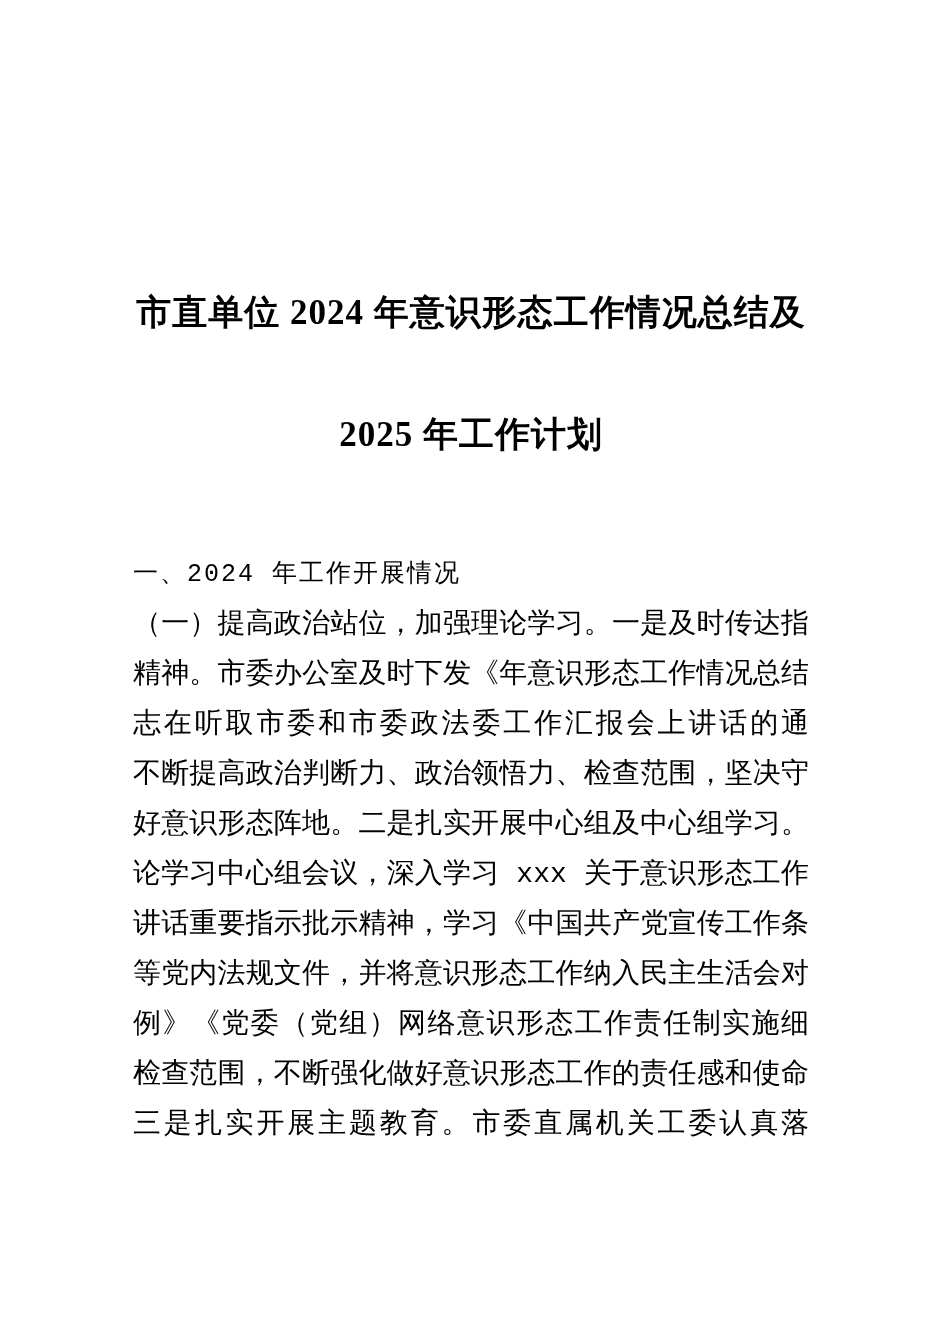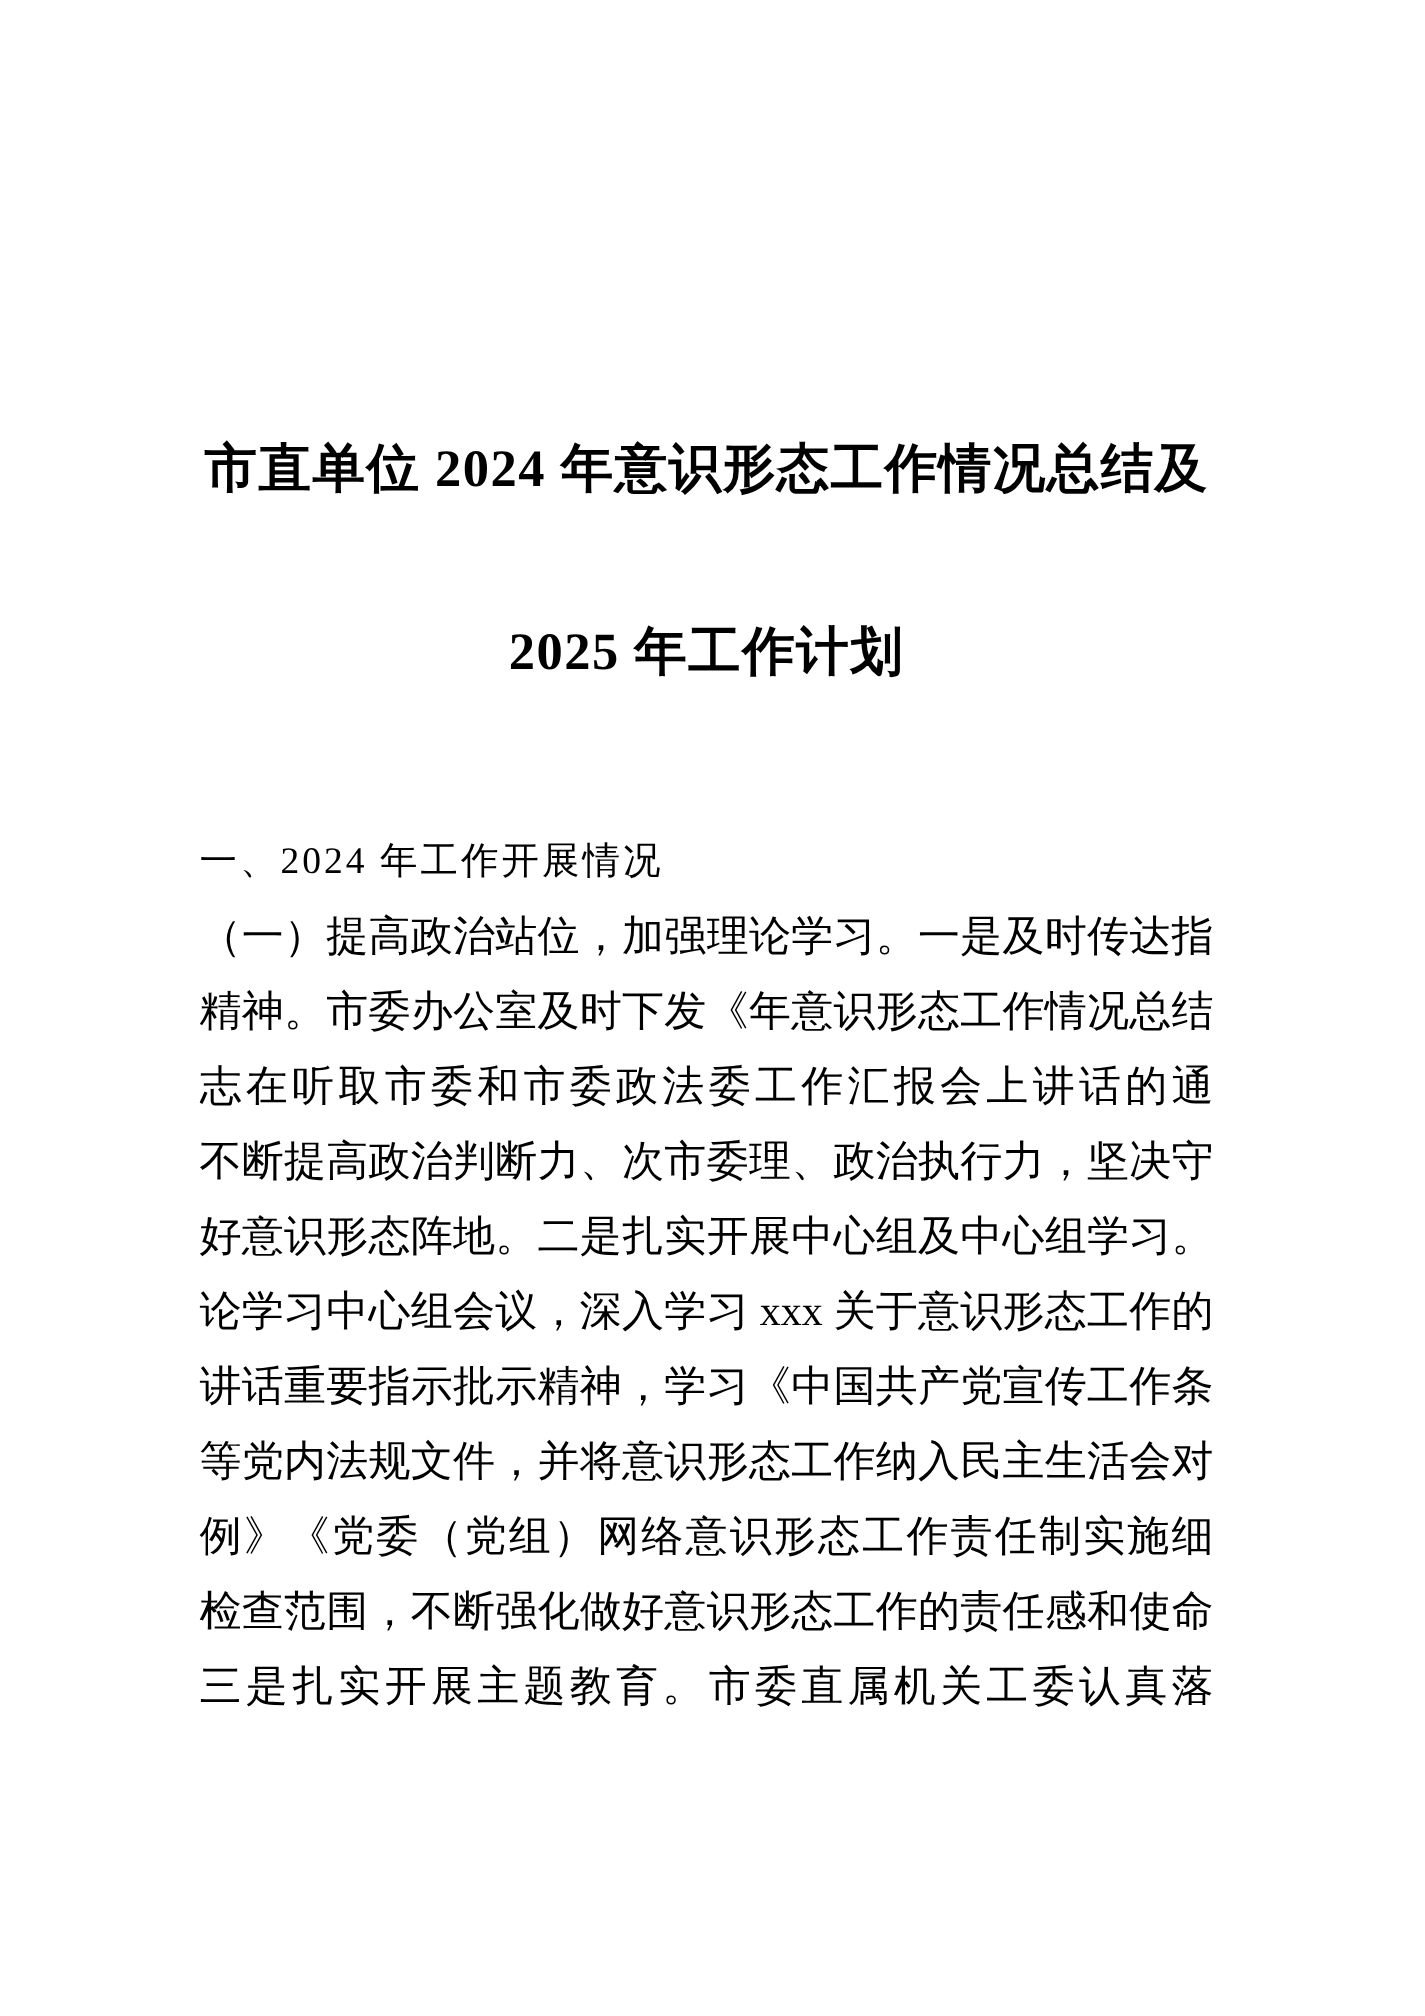--- a/index.html
+++ b/index.html
@@ -27,20 +27,21 @@
     white-space: nowrap;
     letter-spacing: 1px;
   }
   .title-line-1 { top: 288px; }
   .title-line-2 { top: 410px; }
   .body-block {
     position: absolute;
     left: 133px;
     top: 550px;
     width: 676px;
+    font-family: Liberation Mono, monospace;
   }
   .section-heading {
     height: 50px;
     line-height: 50px;
     font-size: 25px;
     letter-spacing: 2px;
     white-space: nowrap;
   }
   .body-line {
     height: 50px;
@@ -60,21 +61,21 @@
   <div class="title-line title-line-1">市直单位 2024 年意识形态工作情况总结及</div>
 
   <div class="title-line title-line-2">2025 年工作计划</div>
 
   <div class="body-block">
     <div class="section-heading">一、2024 年工作开展情况</div>
 
     <div class="body-line">（一）提高政治站位，加强理论学习。一是及时传达指示</div>
     <div class="body-line">精神。市委办公室及时下发《年意识形态工作情况总结及</div>
     <div class="body-line">志在听取市委和市委政法委工作汇报会上讲话的通知》，</div>
-    <div class="body-line">不断提高政治判断力、次市委理、政治执行力，坚决守</div>
+    <div class="body-line">不断提高政治判断力、政治领悟力、检查范围，坚决守</div>
     <div class="body-line">好意识形态阵地。二是扎实开展中心组及中心组学习。今</div>
     <div class="body-line">论学习中心组会议，深入学习 xxx 关于意识形态工作的重要</div>
     <div class="body-line">讲话重要指示批示精神，学习《中国共产党宣传工作条</div>
     <div class="body-line">等党内法规文件，并将意识形态工作纳入民主生活会对照</div>
     <div class="body-line">例》《党委（党组）网络意识形态工作责任制实施细则》</div>
     <div class="body-line">检查范围，不断强化做好意识形态工作的责任感和使命感</div>
     <div class="body-line">三是扎实开展主题教育。市委直属机关工委认真落实“走</div>
   </div>
 
 </div>

